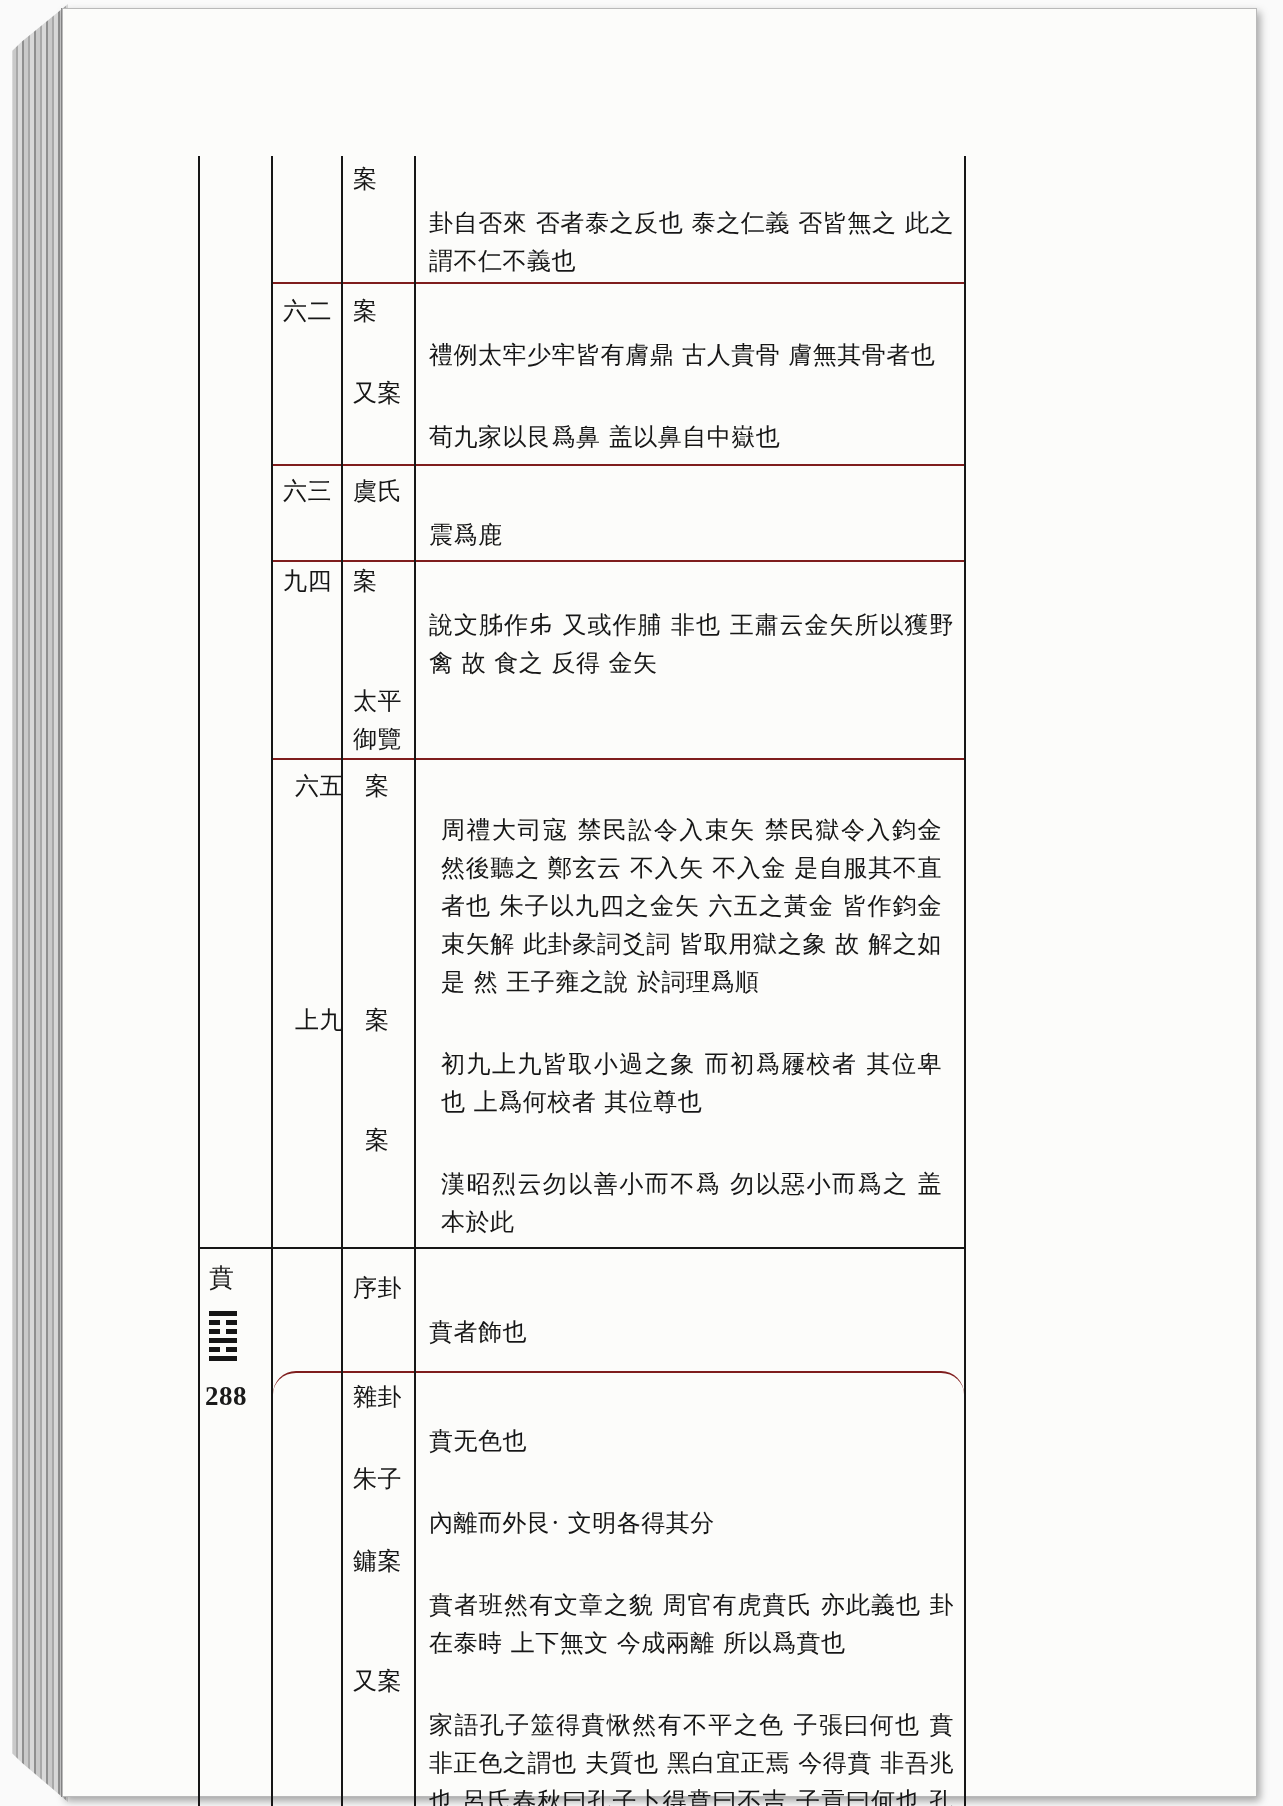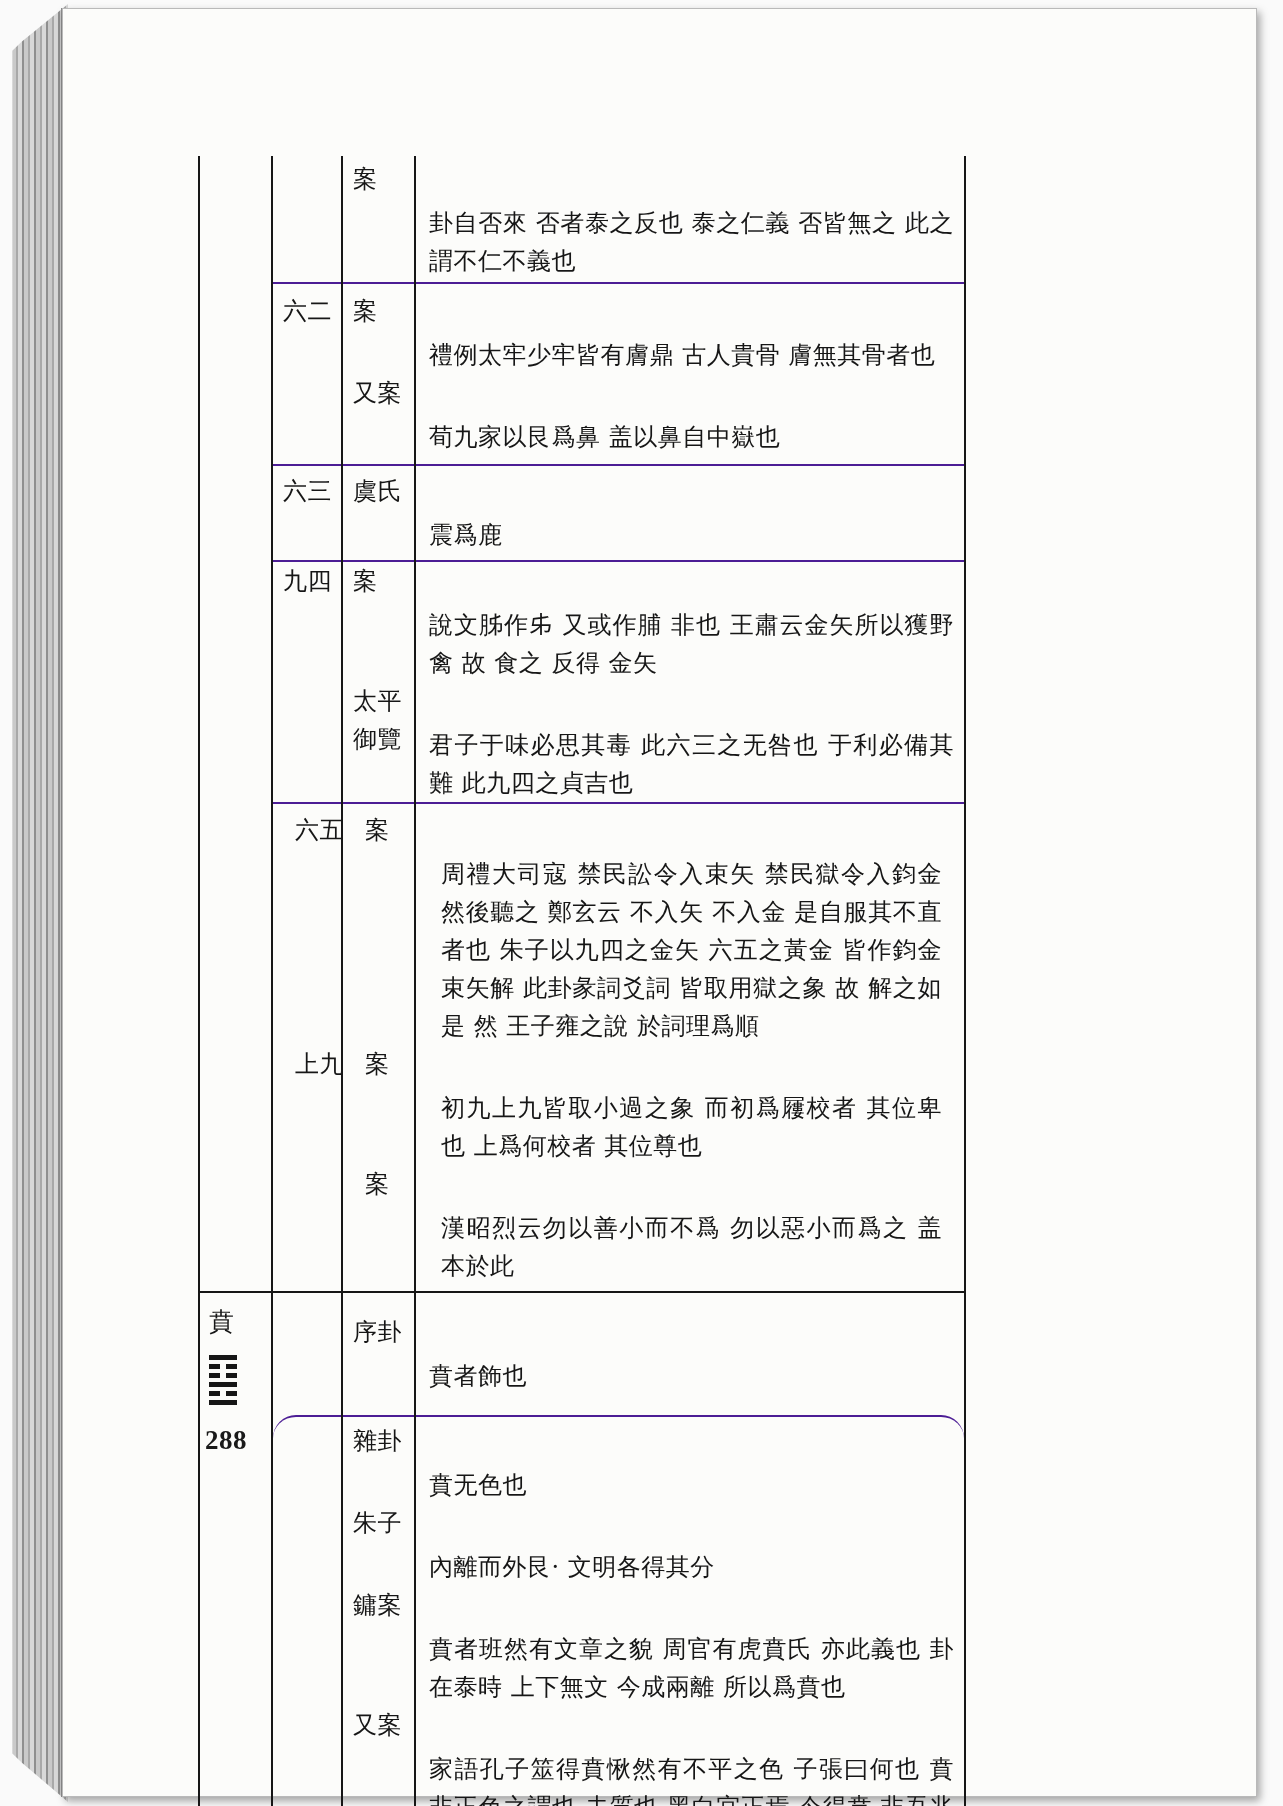--- a/index.html
+++ b/index.html
@@ -59,21 +59,21 @@
   }
   .vline.v1 { left: 71px; }
   .vline.v2 { left: 141px; }
   .vline.v3 { left: 214px; }
 
   .section { display: flex; align-items: stretch; }
   .section.sec-b { border-top: 2px solid #161616; }
   .c1 { width: 73px; box-sizing: border-box; padding: 10px 0 0 9px; }
   .rows { flex: 1; min-width: 0; }
   .trow { box-sizing: border-box; }
-  .trow + .trow { border-top: 2px solid #4c1d95; }
+  .trow + .trow { border-top: 2px solid #7f1d1d; }
 
   .entry { display: flex; align-items: stretch; }
   .e2 { width: 70px; box-sizing: border-box; padding-left: 10px; }
   .e3 { width: 73px; box-sizing: border-box; padding-left: 10px; }
   .e4 { flex: 1; min-width: 0; box-sizing: border-box; padding: 0 10px 0 13px; text-align: justify; margin-top: 44px; }
 
   .e2, .e3, .e4, .hexname, .pagenum {
     font-size: 24px;
     line-height: 38px;
     letter-spacing: 0.5px;
@@ -95,21 +95,20 @@
   .hexline.yin span { width: 11px; height: 5px; background: #161616; display: block; }
 
   .pagenum {
     position: absolute;
     left: 142px;
     top: 1368px;
     font-weight: bold;
     font-size: 27px;
     color: #1a1a1a;
     font-family: "Liberation Serif", serif;
-    margin-top: 44px;
   }
 </style>
 </head>
 <body>
 
 <div class="canvas">
 
   <div class="page-stack"></div>
 
   <div class="page">
@@ -154,21 +153,20 @@
 
           <div class="trow pad-a3">
             <div class="entry">
               <div class="e2">九四</div>
               <div class="e3">案</div>
               <div class="e4">說文胏作𠂔 又或作脯 非也 王肅云金矢所以獲野禽 故 食之 反得 金矢</div>
             </div>
             <div class="entry">
               <div class="e2"></div>
               <div class="e3">太平御覽</div>
-              <div class="e4">君子于味必思其毒 此六三之无咎也 于利必備其難 此九四之貞吉也</div>
             </div>
           </div>
 
           <div class="trow pad-a4">
             <div class="entry">
               <div class="e2">六五</div>
               <div class="e3">案</div>
               <div class="e4">周禮大司寇 禁民訟令入束矢 禁民獄令入鈞金 然後聽之 鄭玄云 不入矢 不入金 是自服其不直者也 朱子以九四之金矢 六五之黃金 皆作鈞金束矢解 此卦彖詞爻詞 皆取用獄之象 故 解之如是 然 王子雍之說 於詞理爲順</div>
             </div>
             <div class="entry">

